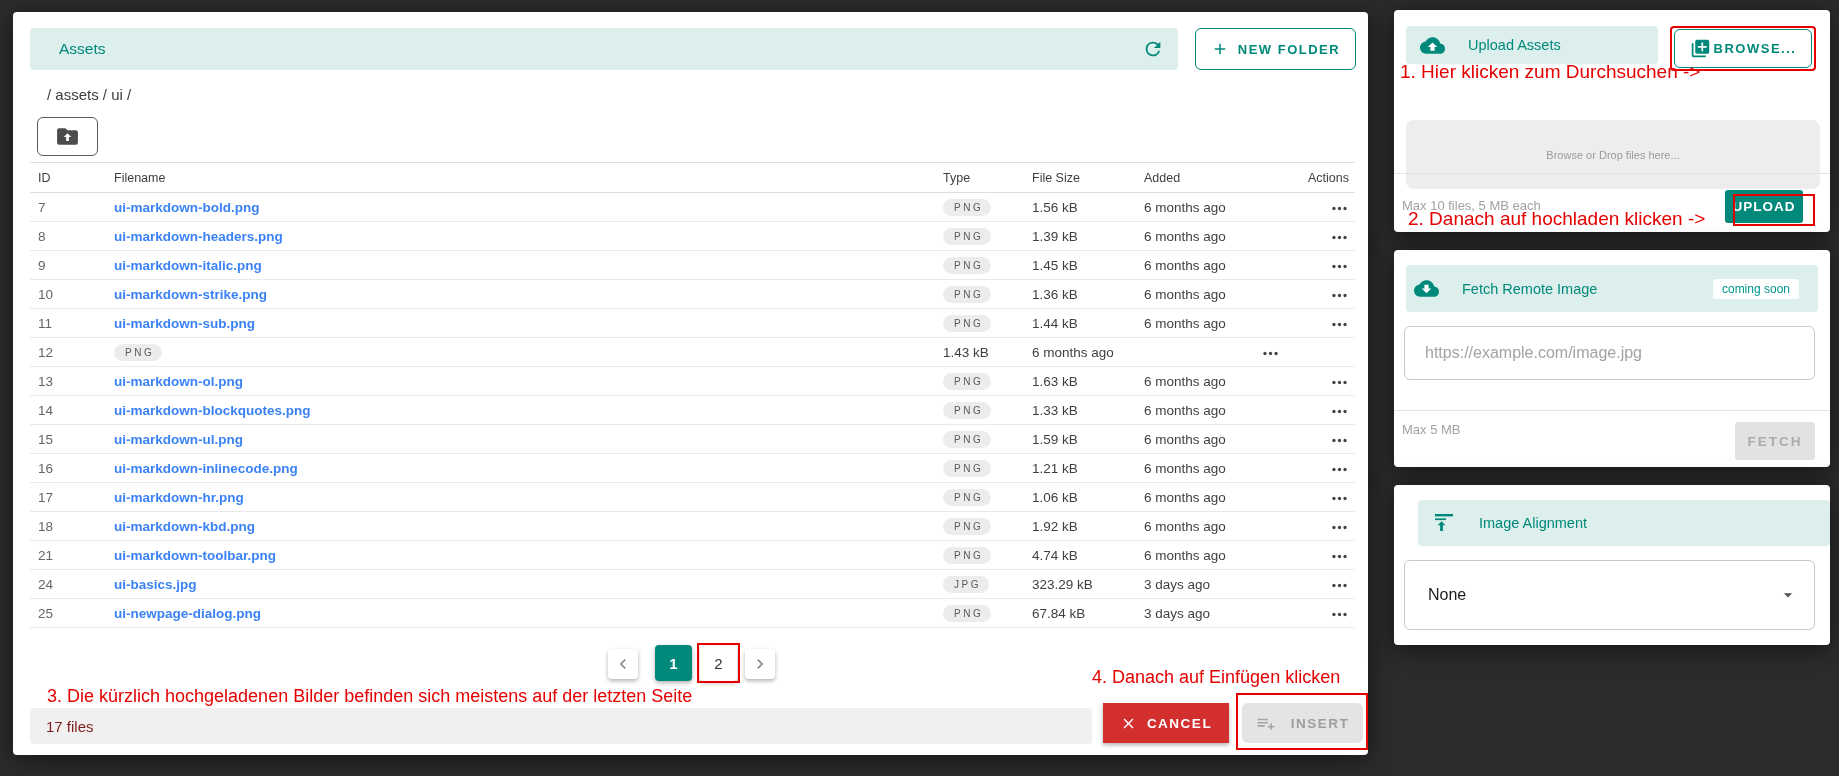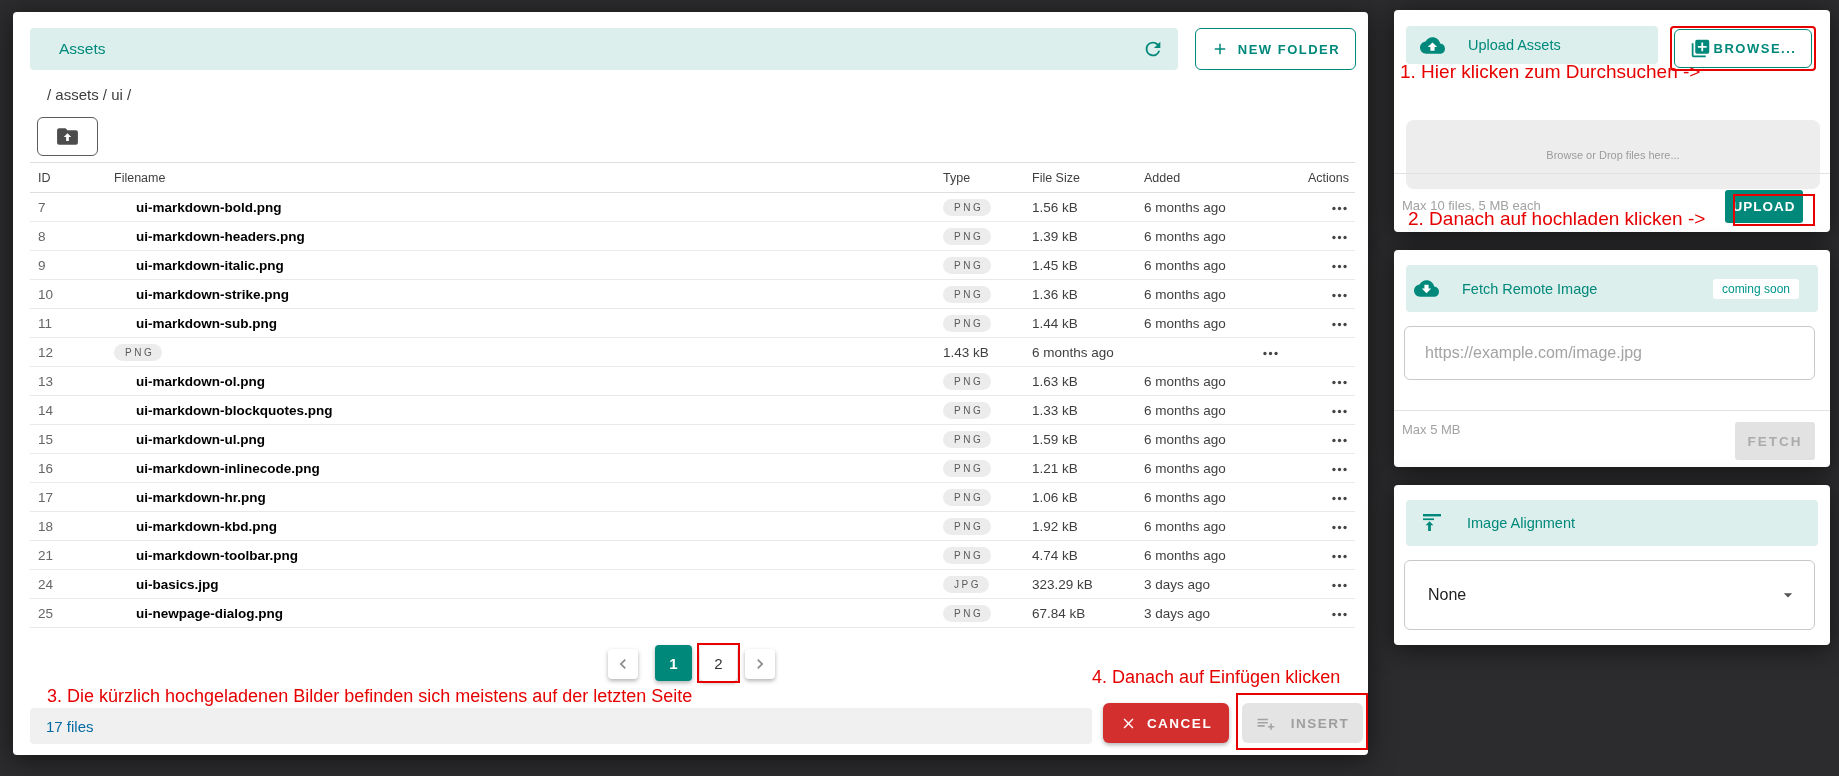--- a/index.html
+++ b/index.html
@@ -28,21 +28,21 @@
 
   
   #table { position:absolute; left:17px; top:150px; width:1325px; font-size:13.5px; }
   .thead { display:grid; grid-template-columns:76px 829px 89px 112px 150px 69px;
     border-top:1px solid #dedede; border-bottom:1px solid #dedede;
     height:31px; line-height:31px; color:#7a7a7a; font-size:12.5px; }
   .trow { display:grid; grid-template-columns:76px 829px 89px 112px 150px 69px;
     height:29px; line-height:29px; border-bottom:1px solid #e9e9e9; }
   .c { padding-left:8px; color:#3f3f3f; white-space:nowrap; overflow:hidden; }
   .c.id { color:#666; }
-  .c.fn { font-weight:bold; color:#000000;margin-left:22px; }
+  .c.fn { font-weight:bold; color:#3b82f6; }
   .c.ac { padding-left:0; text-align:right; padding-right:6px; cursor:pointer; }
   .chip { display:inline-block; background:#ececec; color:#5a5a5a; font-size:10px;
     letter-spacing:2.5px; line-height:15px; padding:1px 8px 1px 11px; border-radius:10px; vertical-align:1px; }
   .dots svg { vertical-align:middle; }
 
   
   .pgbtn { position:absolute; background:#fff; border:none; border-radius:4px;
     box-shadow:0 2px 4px rgba(0,0,0,.3); display:flex; align-items:center; justify-content:center;
     font-size:15px; color:#333; cursor:pointer; }
   #pg-prev { left:595px; top:637px; width:30px; height:30px; }
@@ -51,23 +51,23 @@
   #pg-2 { left:687px; top:634px; width:37px; height:35px; }
   .ann-box { position:absolute; border:2px solid #e60000; pointer-events:none; }
   #ann-page2 { left:684px; top:631px; width:43px; height:40px; }
   .ann-text { position:absolute; color:#e60000; white-space:nowrap; }
   #ann-step3 { left:34px; top:674px; font-size:18px; }
   #ann-step4 { left:1079px; top:655px; font-size:18px; }
 
   
   #files-bar { position:absolute; left:17px; top:696px; width:1062px; height:36px;
     background:#f0f0f0; border-radius:4px; display:flex; align-items:center; }
-  #files-count { color:#0369a1; font-size:15px; margin-left:16px; }
+  #files-count { color:#7f1d1d; font-size:15px; margin-left:16px; }
   #cancel-btn { position:absolute; left:1090px; top:691px; width:126px; height:40px;
-    background:#d32f2f; border:none; border-radius:6px; color:#fff; font-weight:bold;
+    background:#d32f2f; border:none; border-radius:0; color:#fff; font-weight:bold;
     font-size:13.5px; letter-spacing:1.5px; display:flex; align-items:center; justify-content:center; gap:10px;
     box-shadow:0 2px 4px rgba(0,0,0,.3); cursor:pointer; }
   #insert-btn { position:absolute; left:1229px; top:691px; width:121px; height:40px;
     background:#e4e4e4; border:none; border-radius:6px; color:#9e9e9e; font-weight:bold;
     font-size:13.5px; letter-spacing:1.5px; display:flex; align-items:center; justify-content:center; gap:16px; }
   #ann-insert { left:1223px; top:681px; width:132px; height:57px; }
 
   
   #upload-panel { left:1394px; top:10px; width:436px; height:222px; }
   #upload-band { left:12px; top:16px; width:252px; height:38px; padding-left:14px; gap:23px; }
@@ -98,21 +98,21 @@
     border:1px solid #c9c9c9; border-radius:6px; padding:0 20px; font-size:16px; color:#222;
     font-family:"Liberation Sans", sans-serif; outline:none; }
   #url-input::placeholder { color:#a3a3a3; }
   #fetch-hr { top:160px; }
   #fetch-limit { position:absolute; left:8px; top:172px; font-size:13px; color:#a2a2a2; }
   #fetch-btn { position:absolute; left:341px; top:172px; width:80px; height:38px;
     background:#e2e2e2; border:none; border-radius:3px; color:#ababab; font-weight:bold;
     font-size:13.5px; letter-spacing:2px; }
 
   #align-panel { left:1394px; top:485px; width:436px; height:160px; }
-  #align-band { left:12px; top:15px; width:412px; height:46px; padding-left:14px; gap:23px; }
+  #align-band { left:24px; top:15px; width:412px; height:46px; padding-left:14px; gap:23px; }
   #align-select { position:absolute; left:10px; top:75px; width:411px; height:70px;
     border:1px solid #c9c9c9; border-radius:6px; display:flex; align-items:center;
     padding:0 16px 0 23px; font-size:16px; color:#212121; cursor:pointer; }
   #align-caret { margin-left:auto; display:flex; }
 </style>
 </head>
 <body>
 
 <div class="panel" id="main-panel">
 

